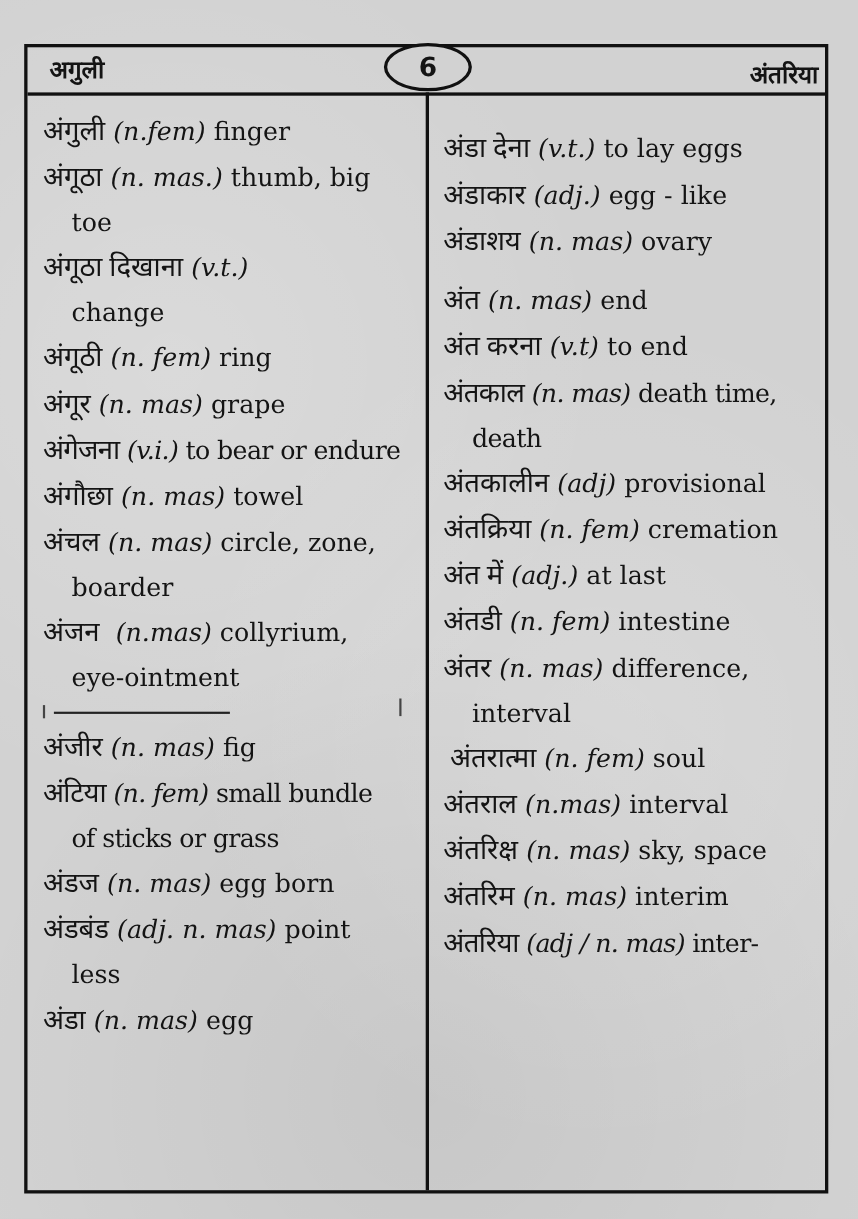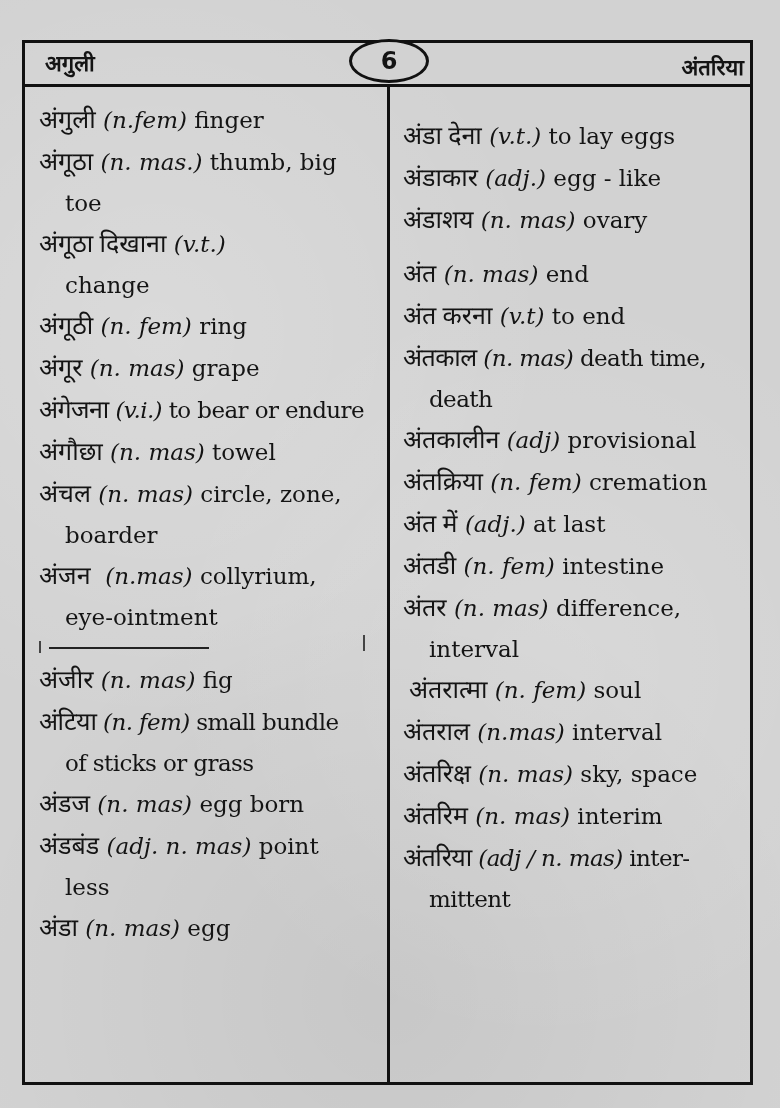--- a/index.html
+++ b/index.html
@@ -322,16 +322,15 @@
     </p>
     <p class="entry">
       <span class="hw">अंतरिम</span>
       <span class="pos">(n. mas)</span>
       <span class="mean">interim</span>
     </p>
     <p class="entry" style="letter-spacing:-0.6px;">
       <span class="hw">अंतरिया</span>
       <span class="pos">(adj / n. mas)</span>
       <span class="mean">inter-</span>
-      <span class="cont">mittent</span>
     </p>
   </div>
 </div>
 
 </body></html>

